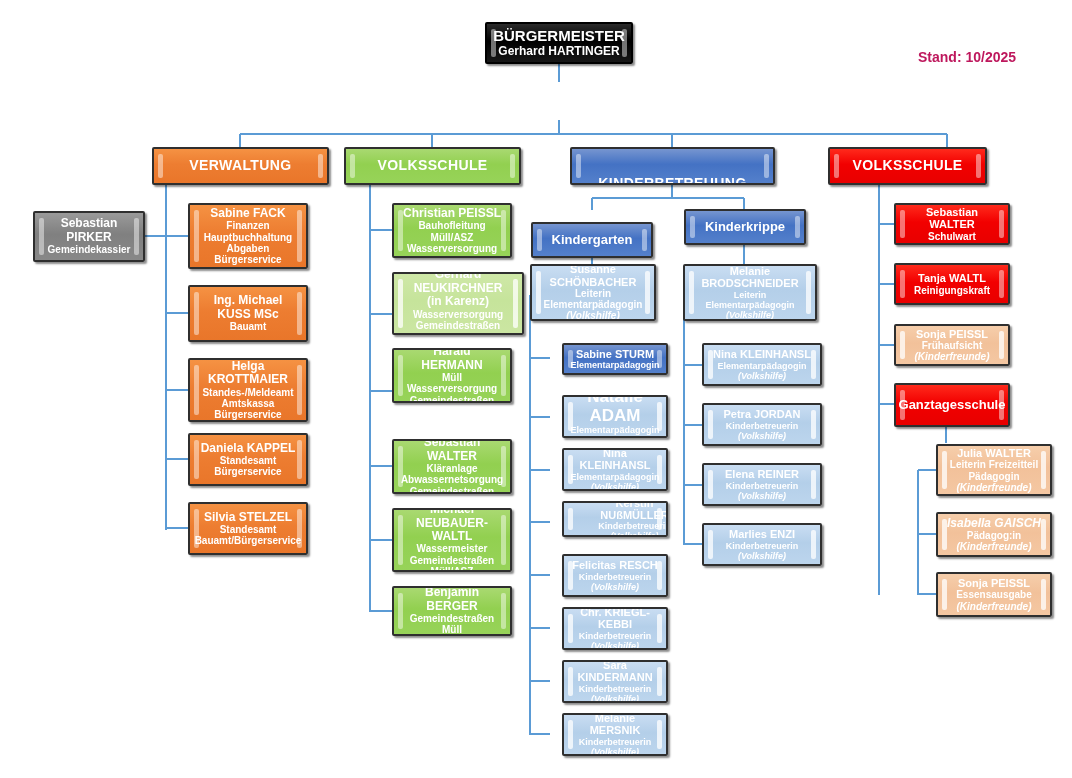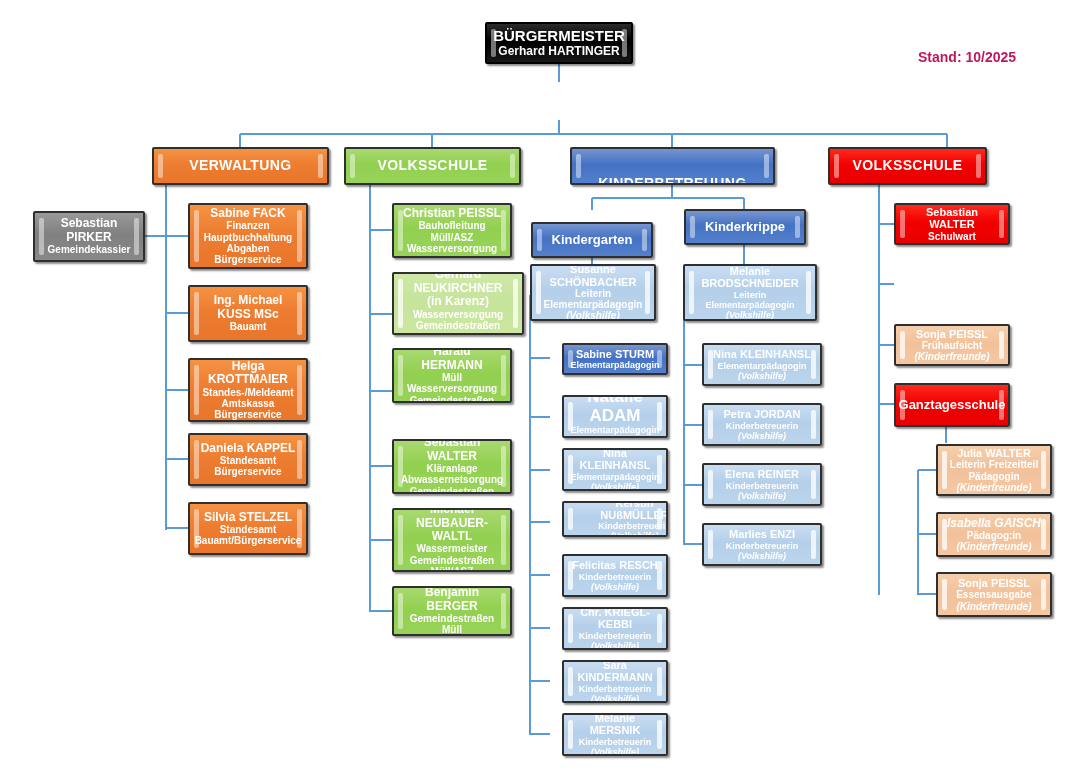--- a/index.html
+++ b/index.html
@@ -335,20 +335,24 @@
     <div class="t1" style="font-size:11px;">Marlies ENZI</div>
     <div class="t2" style="font-size:9px;">Kinderbetreuerin</div>
     <div class="t3" style="font-size:9px;">(Volkshilfe)</div>
   </div>
 
   <div class="node c-red" style="left:894px;top:203px;width:116px;height:42px;">
     <div class="t1" style="font-size:11px;">Sebastian WALTER</div>
     <div class="t2" style="font-size:10px;">Schulwart</div>
   </div>
 
+  <div class="node c-red" style="left:894px;top:263px;width:116px;height:42px;">
+    <div class="t1" style="font-size:11px;">Tanja WALTL</div>
+    <div class="t2" style="font-size:10px;">Reinigungskraft</div>
+  </div>
 
   <div class="node c-peach" style="left:894px;top:324px;width:116px;height:42px;">
     <div class="t1" style="font-size:11px;">Sonja PEISSL</div>
     <div class="t2" style="font-size:10px;">Frühaufsicht</div>
     <div class="t3" style="font-size:10px;">(Kinderfreunde)</div>
   </div>
 
   <div class="node c-red" style="left:894px;top:383px;width:116px;height:44px;">
     <div class="t1" style="font-size:13px;">Ganztagesschule</div>
   </div>

